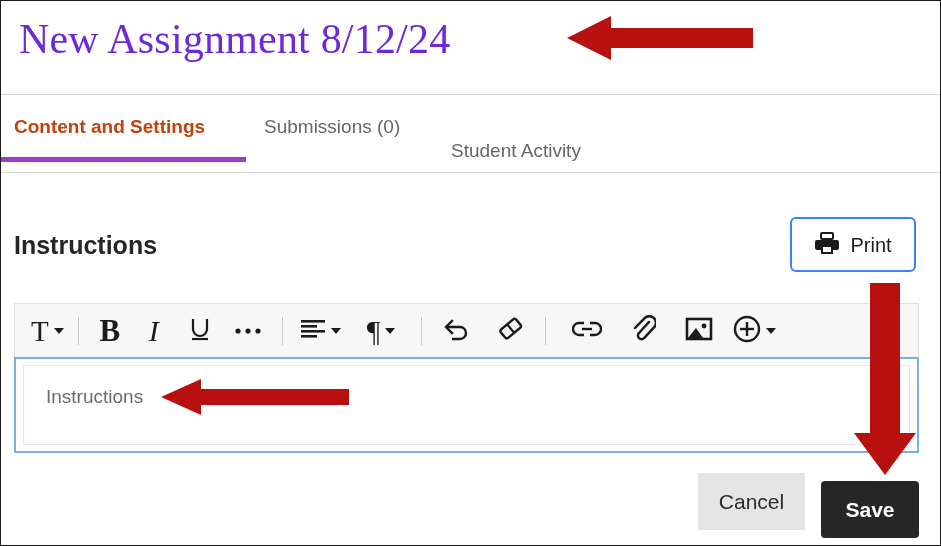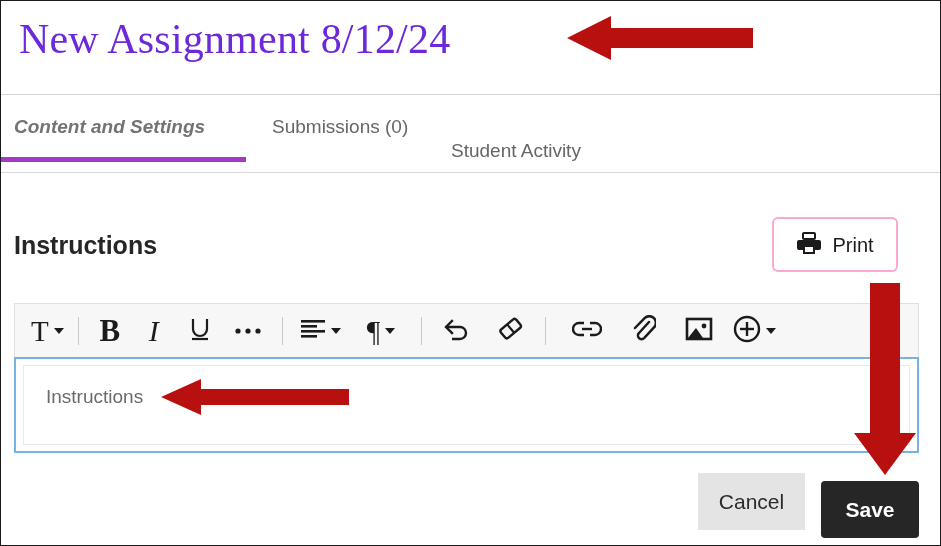--- a/index.html
+++ b/index.html
@@ -62,23 +62,22 @@
   .tab {
     position: absolute;
     top: 18px;
     font-size: 19px;
     line-height: 26px;
     color: #666666;
     white-space: nowrap;
     cursor: pointer;
   }
   .tab.active {
-    color: #737373;
+    color: #c2410c;
     font-weight: 600;
-    font-style: italic;
   }
   .tab-underline {
     position: absolute;
     left: 0;
     top: 61px;
     width: 245px;
     height: 5px;
     background: #a03bc4;
   }
 
@@ -88,25 +87,25 @@
     left: 13px;
     top: 228px;
     font-size: 25px;
     font-weight: 600;
     color: #262626;
     line-height: 32px;
   }
 
   .print-btn {
     position: absolute;
-    left: 771px;
+    left: 789px;
     top: 216px;
     width: 126px;
     height: 55px;
-    border: 2px solid #f9a8d4;
+    border: 2px solid #3b82f6;
     border-radius: 6px;
     background: #ffffff;
     display: flex;
     align-items: center;
     justify-content: center;
     gap: 10px;
     box-sizing: border-box;
     cursor: pointer;
   }
   .print-label {
@@ -233,21 +232,21 @@
 <body>
 
 <div id="page">
 
   <div class="title-bar">
     <div class="page-title">New Assignment 8/12/24</div>
   </div>
 
   <div class="tabs">
     <div class="tab active" style="left:13px;">Content and Settings</div>
-    <div class="tab" style="left:263px;margin-left:8px;">Submissions (0)</div>
+    <div class="tab" style="left:263px;">Submissions (0)</div>
     <div class="tab" style="left:450px;margin-top:24px;">Student Activity</div>
     <div class="tab-underline"></div>
   </div>
 
   <div class="section-heading">Instructions</div>
 
   <div class="print-btn">
     <span>
       <svg width="26" height="24" viewBox="0 0 26 24" aria-hidden="true">
         <rect x="7" y="2" width="12" height="6" rx="1" fill="none" stroke="#1b1b1b" stroke-width="2"></rect>

